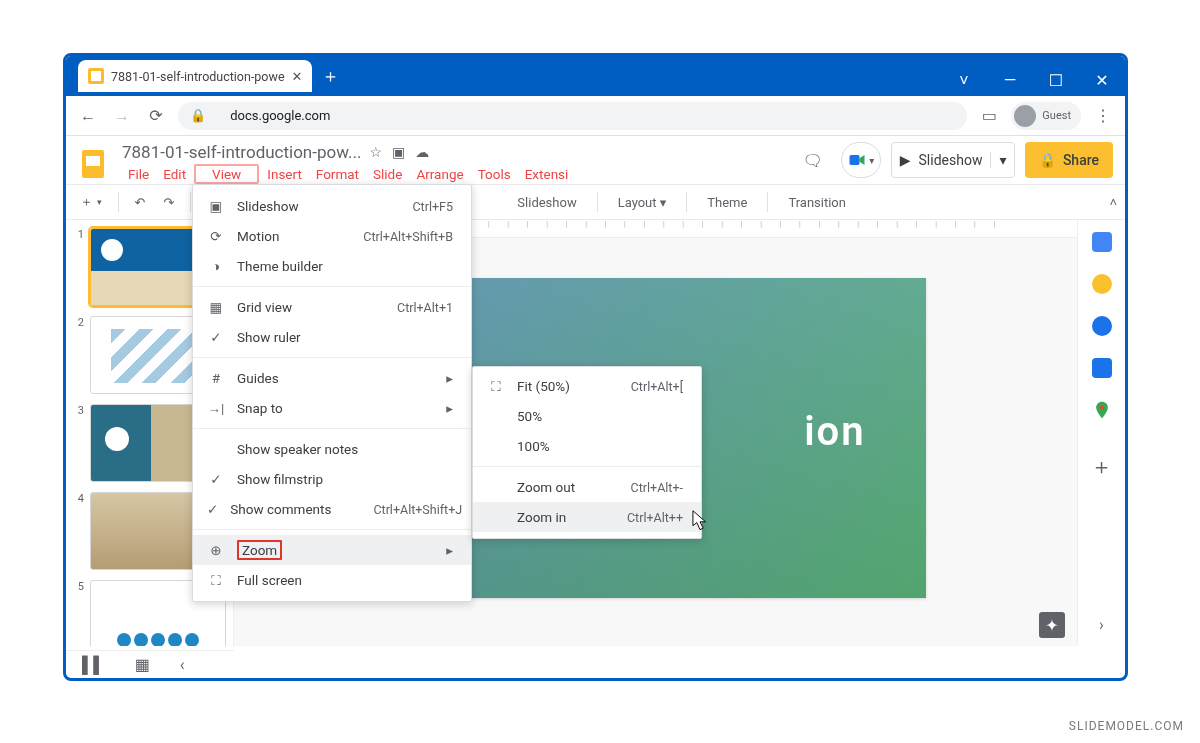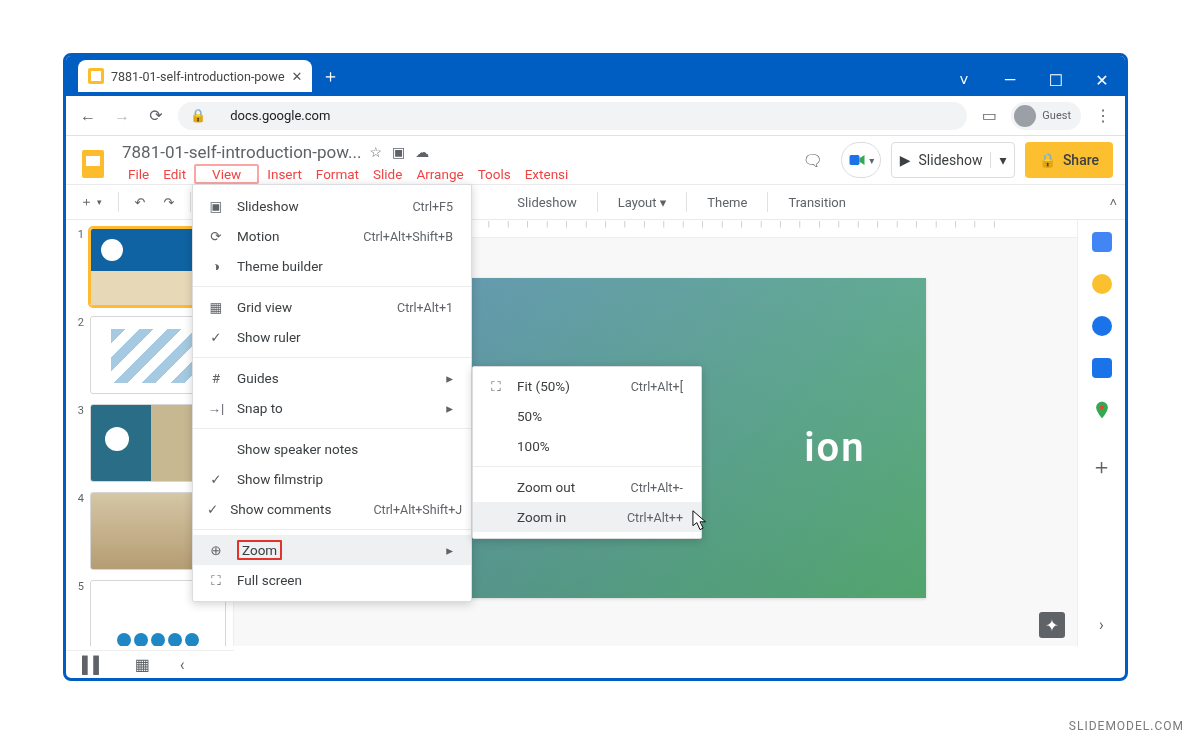--- a/index.html
+++ b/index.html
@@ -53,21 +53,21 @@
   .thumbrow { display: flex; gap: 6px; margin-bottom: 10px; }
   .thumbnum { width: 12px; font-size: 11px; color: #5f6368; text-align: right; }
   .thumb { width: 136px; height: 78px; border: 1px solid #d6d6d6; border-radius: 3px; position: relative; overflow: hidden; }
   .thumb.sel { outline: 2px solid #feba33; border-color: #feba33; }
   .filmfoot { height: 28px; border-top: 1px solid #eee; display: flex; align-items: center; padding: 0 16px; gap: 30px; color: #5f6368; width: 168px; position: absolute; bottom: 0; left: 0; }
   .canvaswrap { flex: 1; position: relative; background: #f8f8f8; display:flex; flex-direction:column; }
   .ruler { height: 18px; background: #fff; border-bottom: 1px solid #eee; font-size: 7px; color: #aaa; letter-spacing: 8px; padding-left: 40px; overflow:hidden; white-space:nowrap;}
   .canvas { margin: 40px auto; width: 540px; height: 320px; position: relative; overflow: hidden; box-shadow: 0 1px 3px rgba(0,0,0,0.15); }
   .canvas .bg1 { position:absolute; inset:0; background: linear-gradient(135deg,#2e86c1,#27b46f); }
   .canvas .room { position:absolute; left:0; top:0; width:100%; height:100%; background: linear-gradient(#cbb89a,#a2886a); opacity:0.35; }
-  .canvas .txt { position:absolute; right:60px; top:146px; color:#fff; font-size:40px; font-weight:600; letter-spacing:2px;}
+  .canvas .txt { position:absolute; right:60px; top:130px; color:#fff; font-size:40px; font-weight:600; letter-spacing:2px;}
   .sidepanel { width: 48px; border-left: 1px solid #eee; display: flex; flex-direction: column; align-items: center; gap: 22px; padding-top: 12px; }
   .sidepanel .ic { width: 20px; height: 20px; border-radius: 4px; }
   
   .menu { position: absolute; background: #fff; border: 1px solid #dadce0; box-shadow: 0 2px 10px rgba(0,0,0,0.18); font-size: 13.5px; color: #3c4043; z-index: 50; border-radius: 2px; padding: 6px 0; }
   .menu .row { display: flex; align-items: center; height: 30px; padding: 0 18px 0 14px; gap: 12px; white-space: nowrap; }
   .menu .row:hover, .menu .row.hov { background: #eef0f2; }
   .menu .row .ic { width: 18px; display: flex; justify-content: center; color: #5f6368; }
   .menu .row .lbl { flex: 1; }
   .menu .row .sc { color: #5f6368; font-size: 12.5px; margin-left: 30px; }
   .menu .row .arr { color: #5f6368; }

